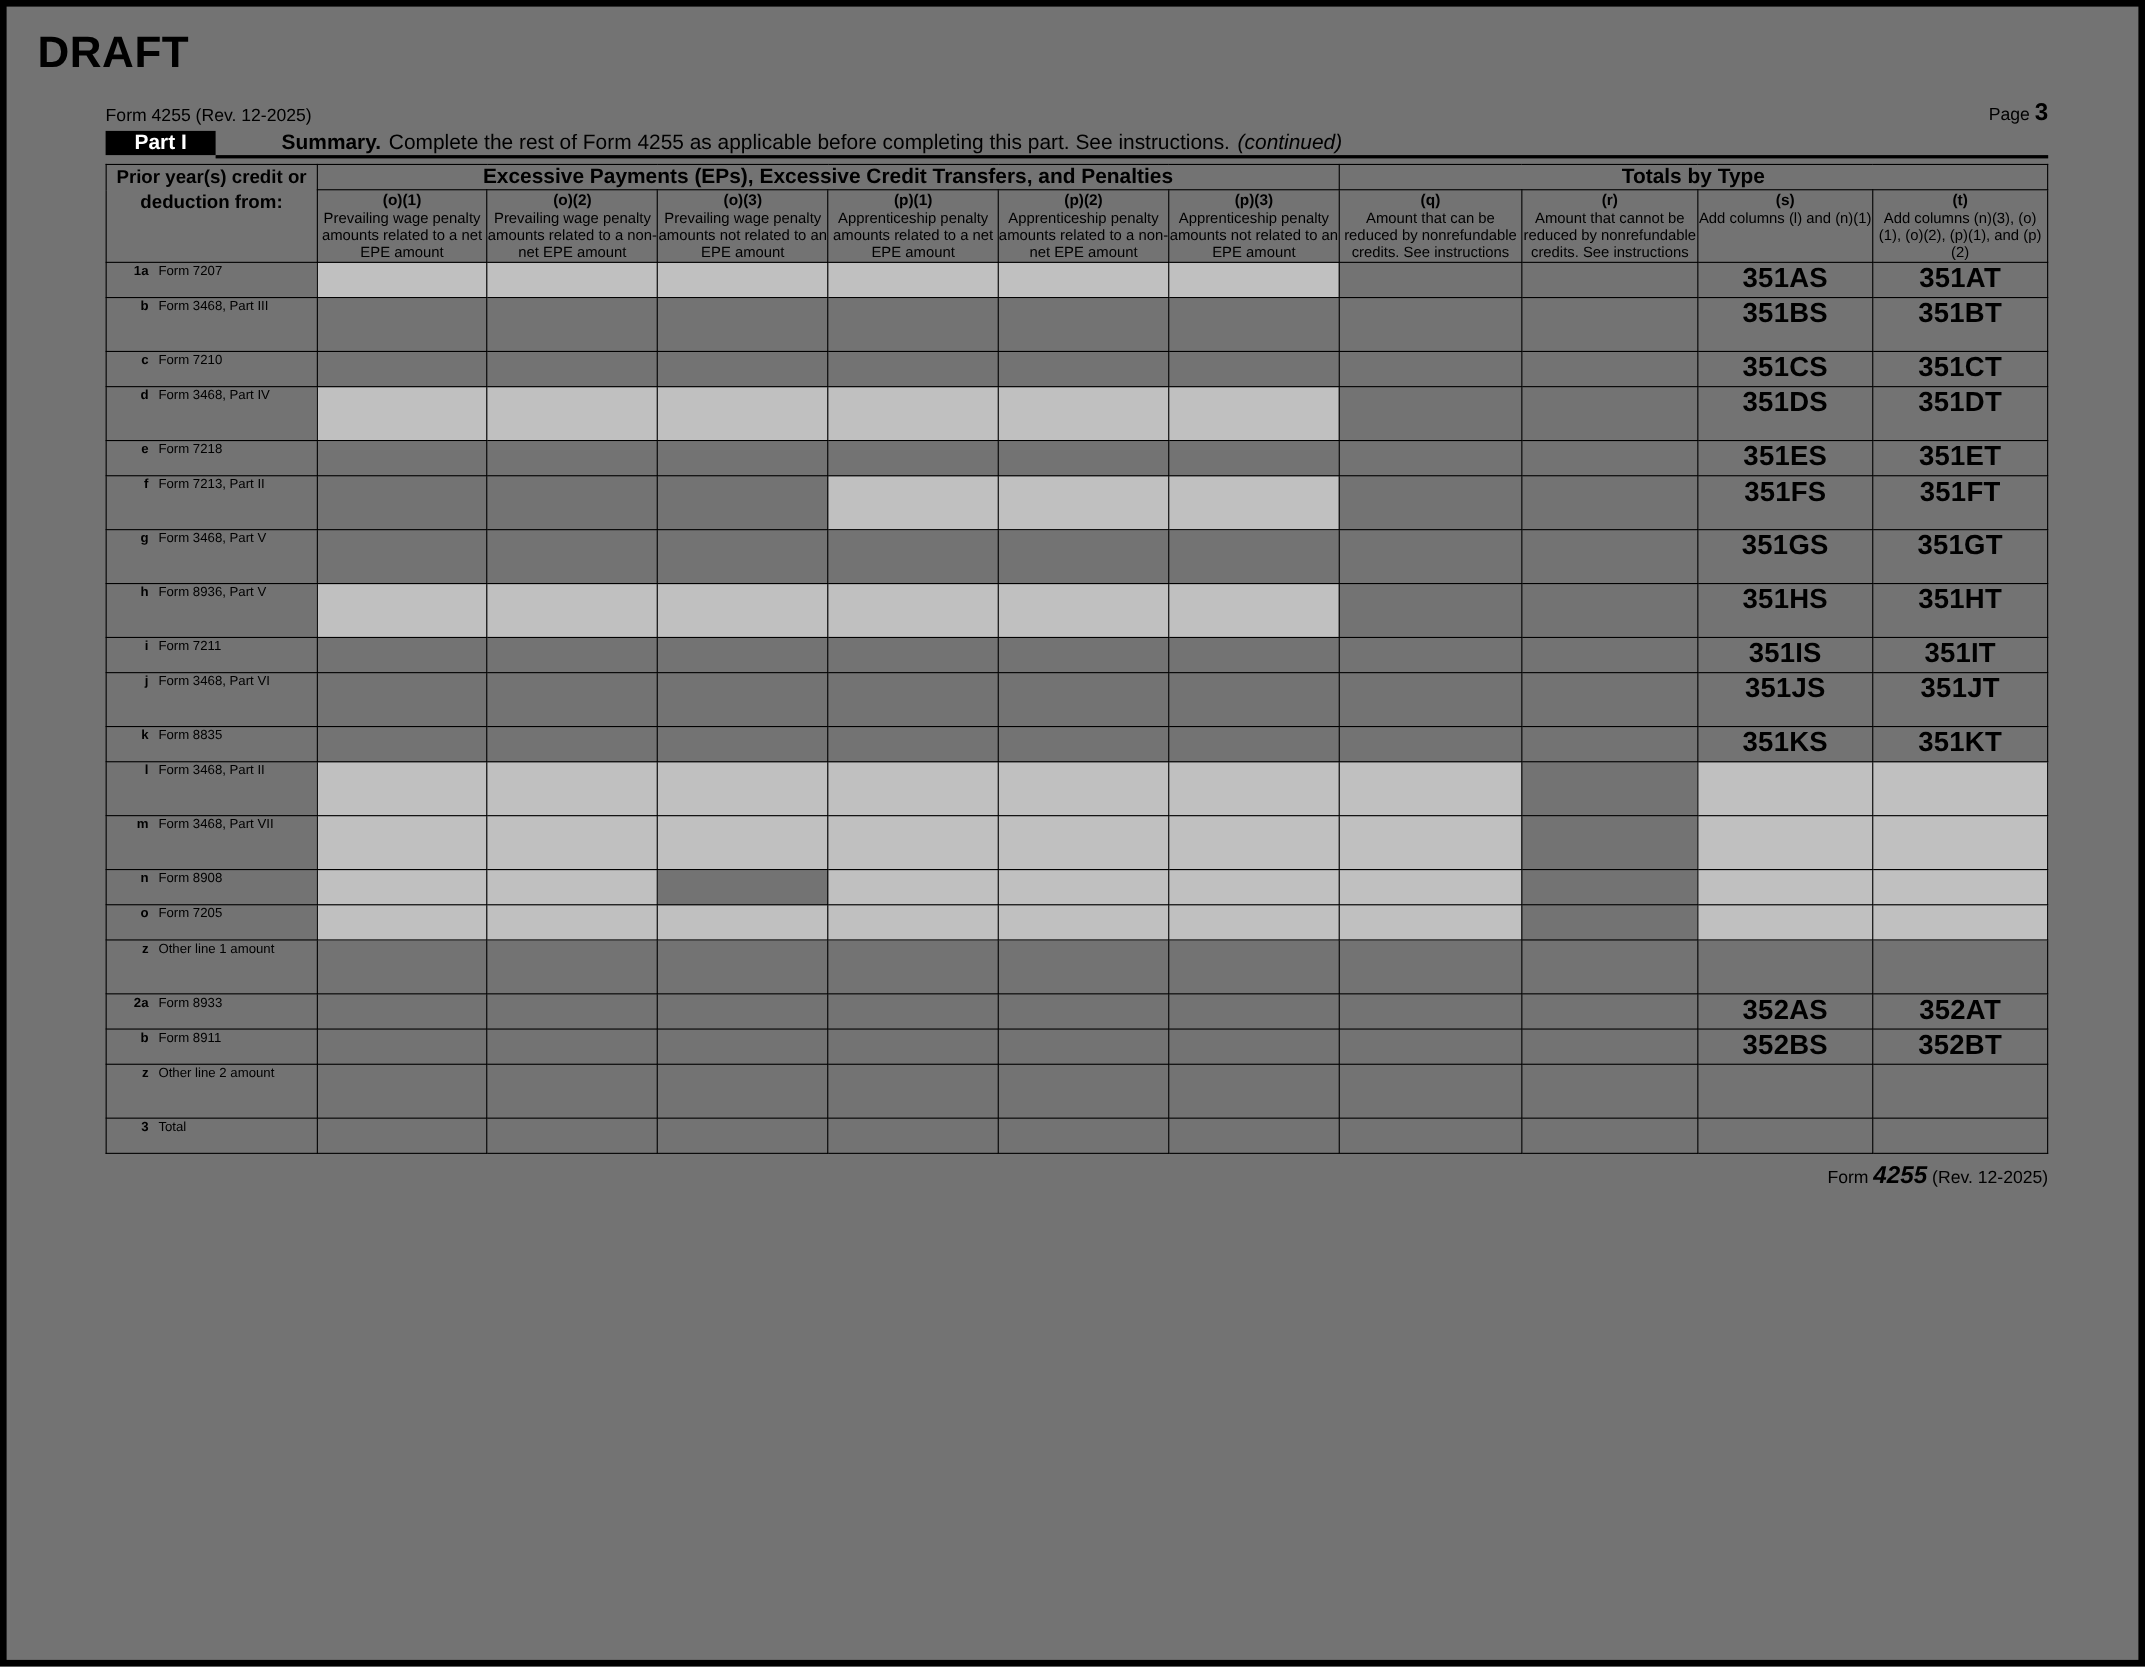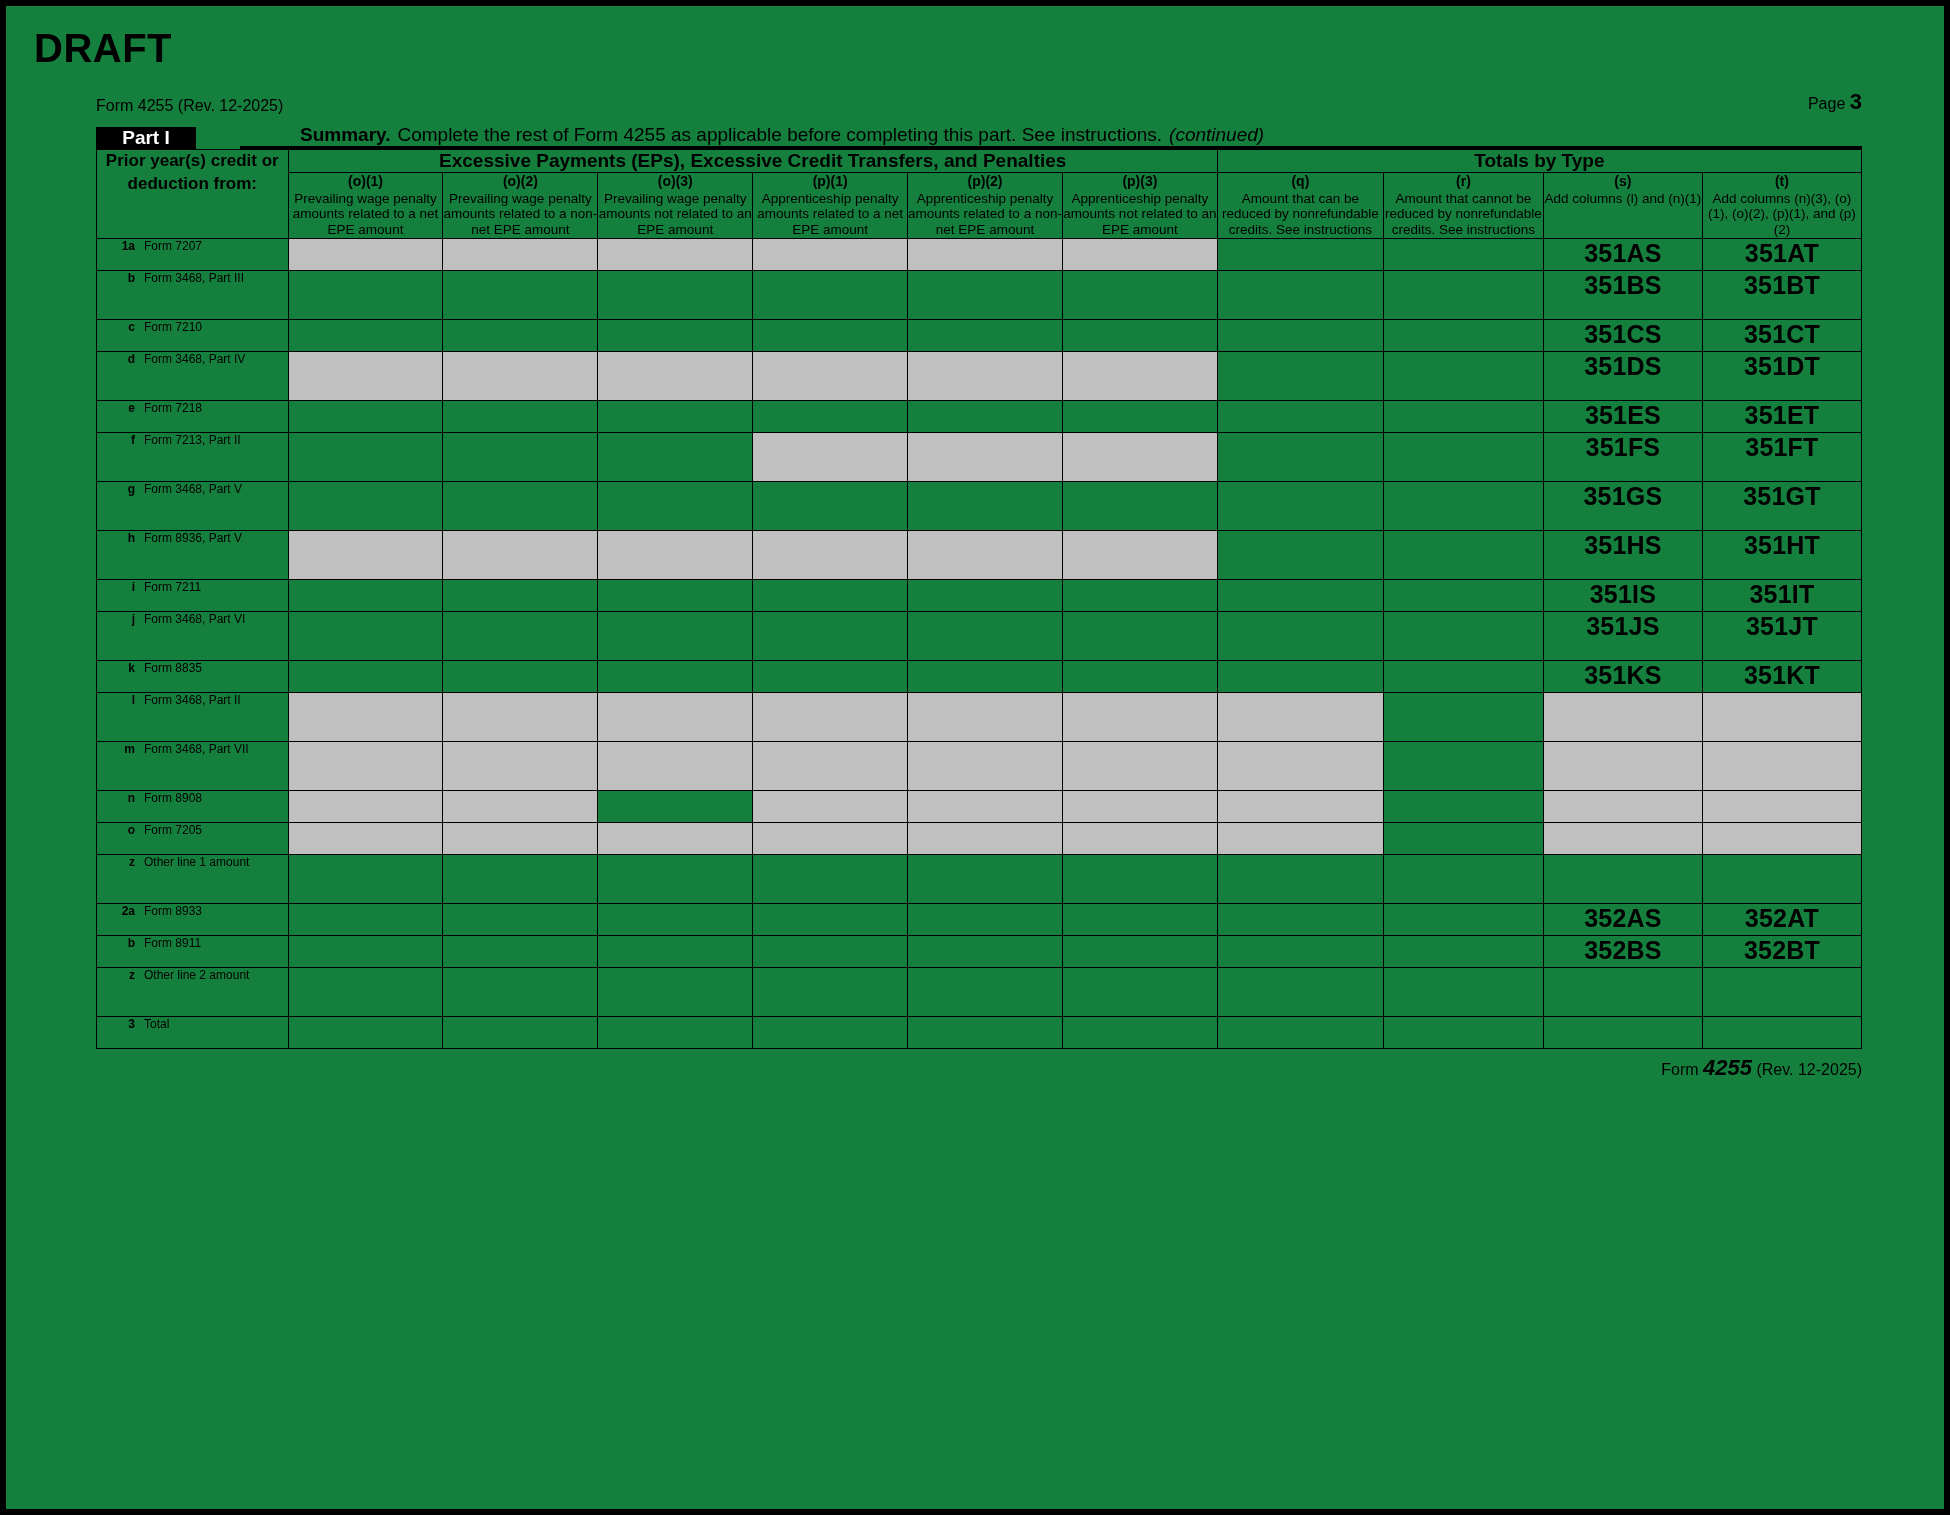--- a/index.html
+++ b/index.html
@@ -1,32 +1,32 @@
 <!DOCTYPE html>
 <html><head>
 <meta charset="utf-8">
 <style>
   html,body{margin:0;padding:0;background:#8a8a8a;}
   body{font-family:"Liberation Sans", sans-serif;}
   .page{
     width:1950px;height:1515px;box-sizing:border-box;
-    background:#15803d;border:6px solid #000;position:relative;
+    background:#737373;border:6px solid #000;position:relative;
   }
   .inner{position:absolute;left:0;top:0;right:0;bottom:0;padding:14px 22px;}
   .draft{
     font-size:40px;font-weight:bold;letter-spacing:0.5px;margin:6px 0 0 6px;
   }
   .formline{
     display:flex;justify-content:space-between;align-items:flex-end;
     margin:18px 60px 4px 68px;font-size:16px;
   }
   .formline .right{font-size:16px;}
   .formline .right b{font-size:22px;}
   .partrow{
-    display:flex;align-items:flex-end;margin:0 60px 0 68px;height:30px;gap:44px;
+    display:flex;align-items:flex-start;margin:0 60px 0 68px;height:30px;
   }
   .partbox{
     background:#000;color:#fff;font-weight:bold;font-size:19px;
     width:100px;display:flex;align-items:center;justify-content:center;
   }
   .partsummary{
     flex:1;display:flex;align-items:center;font-size:19px;padding-left:60px;
     border-bottom:3px solid #000;
   }
   .partsummary b{font-weight:bold;}

